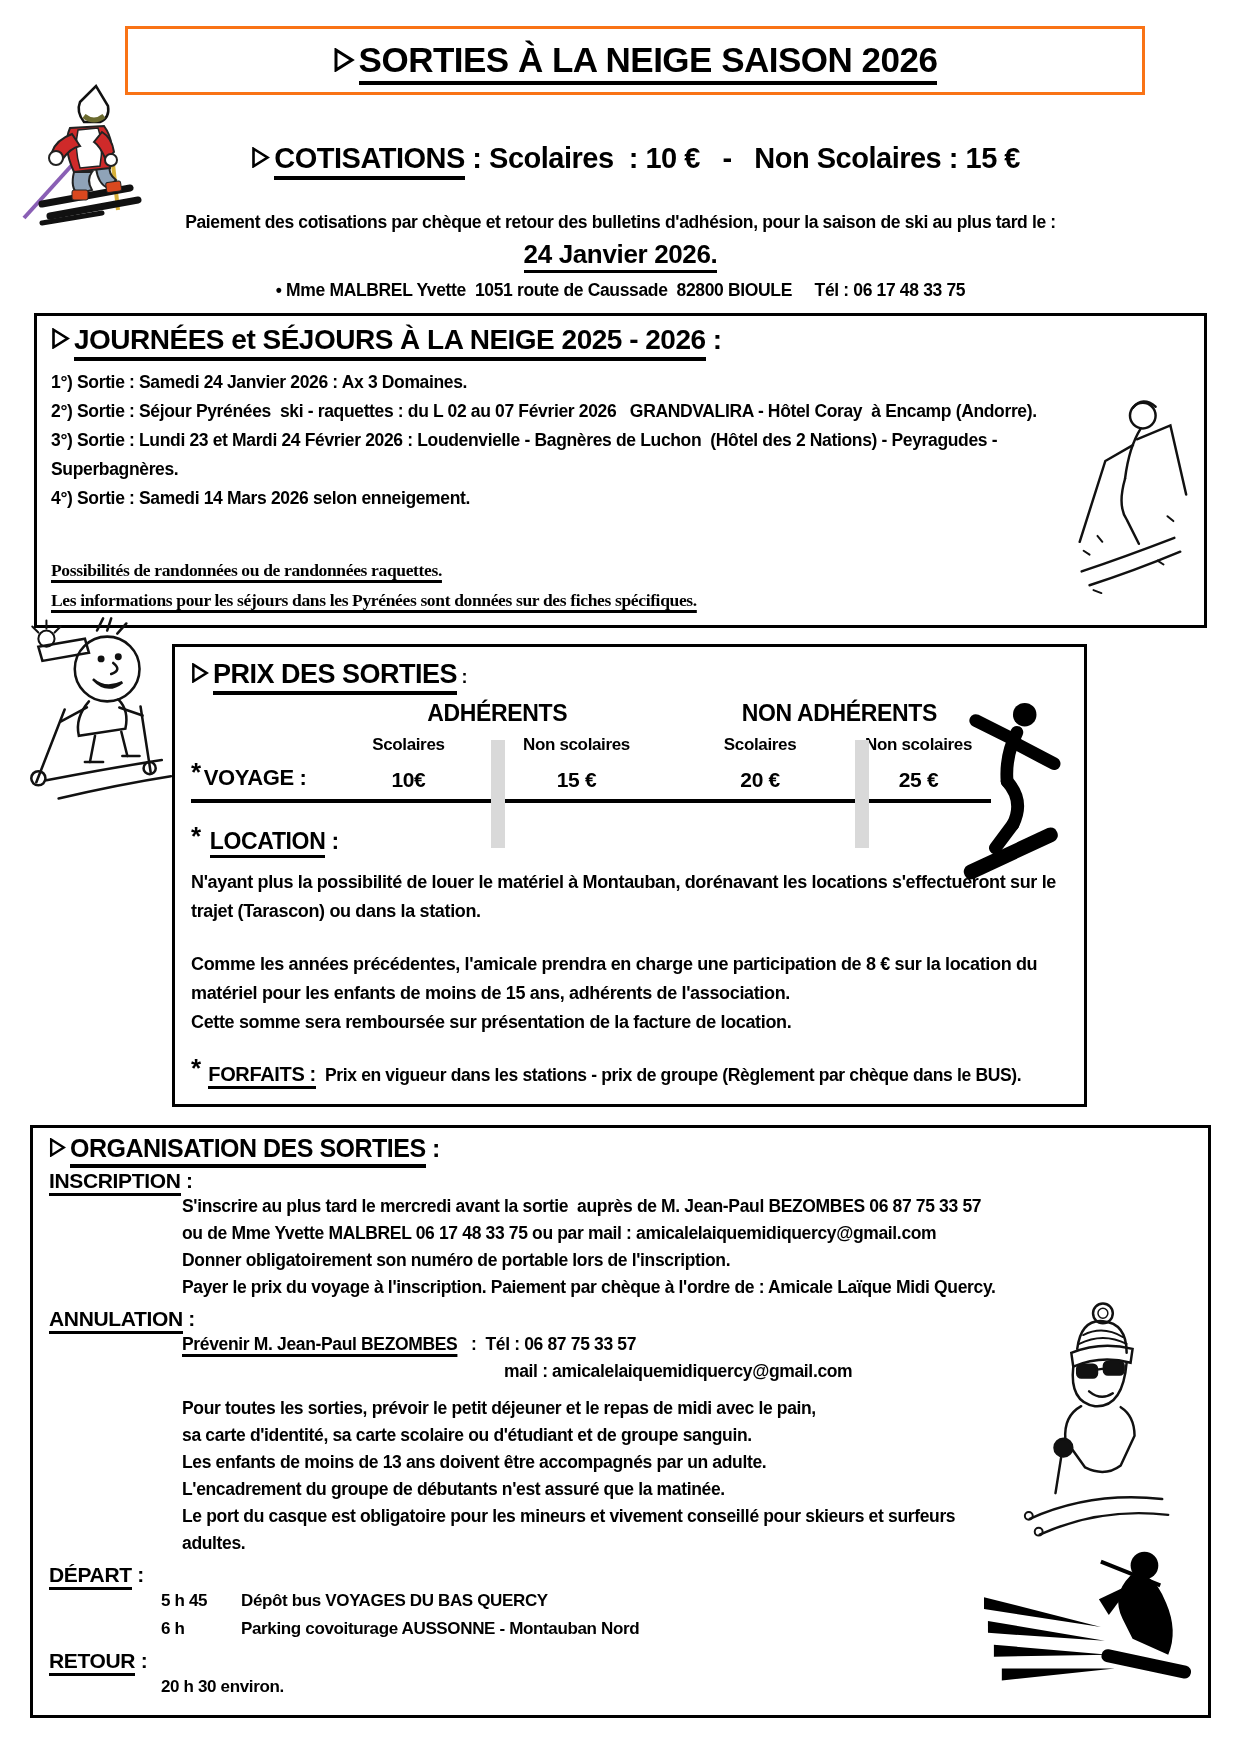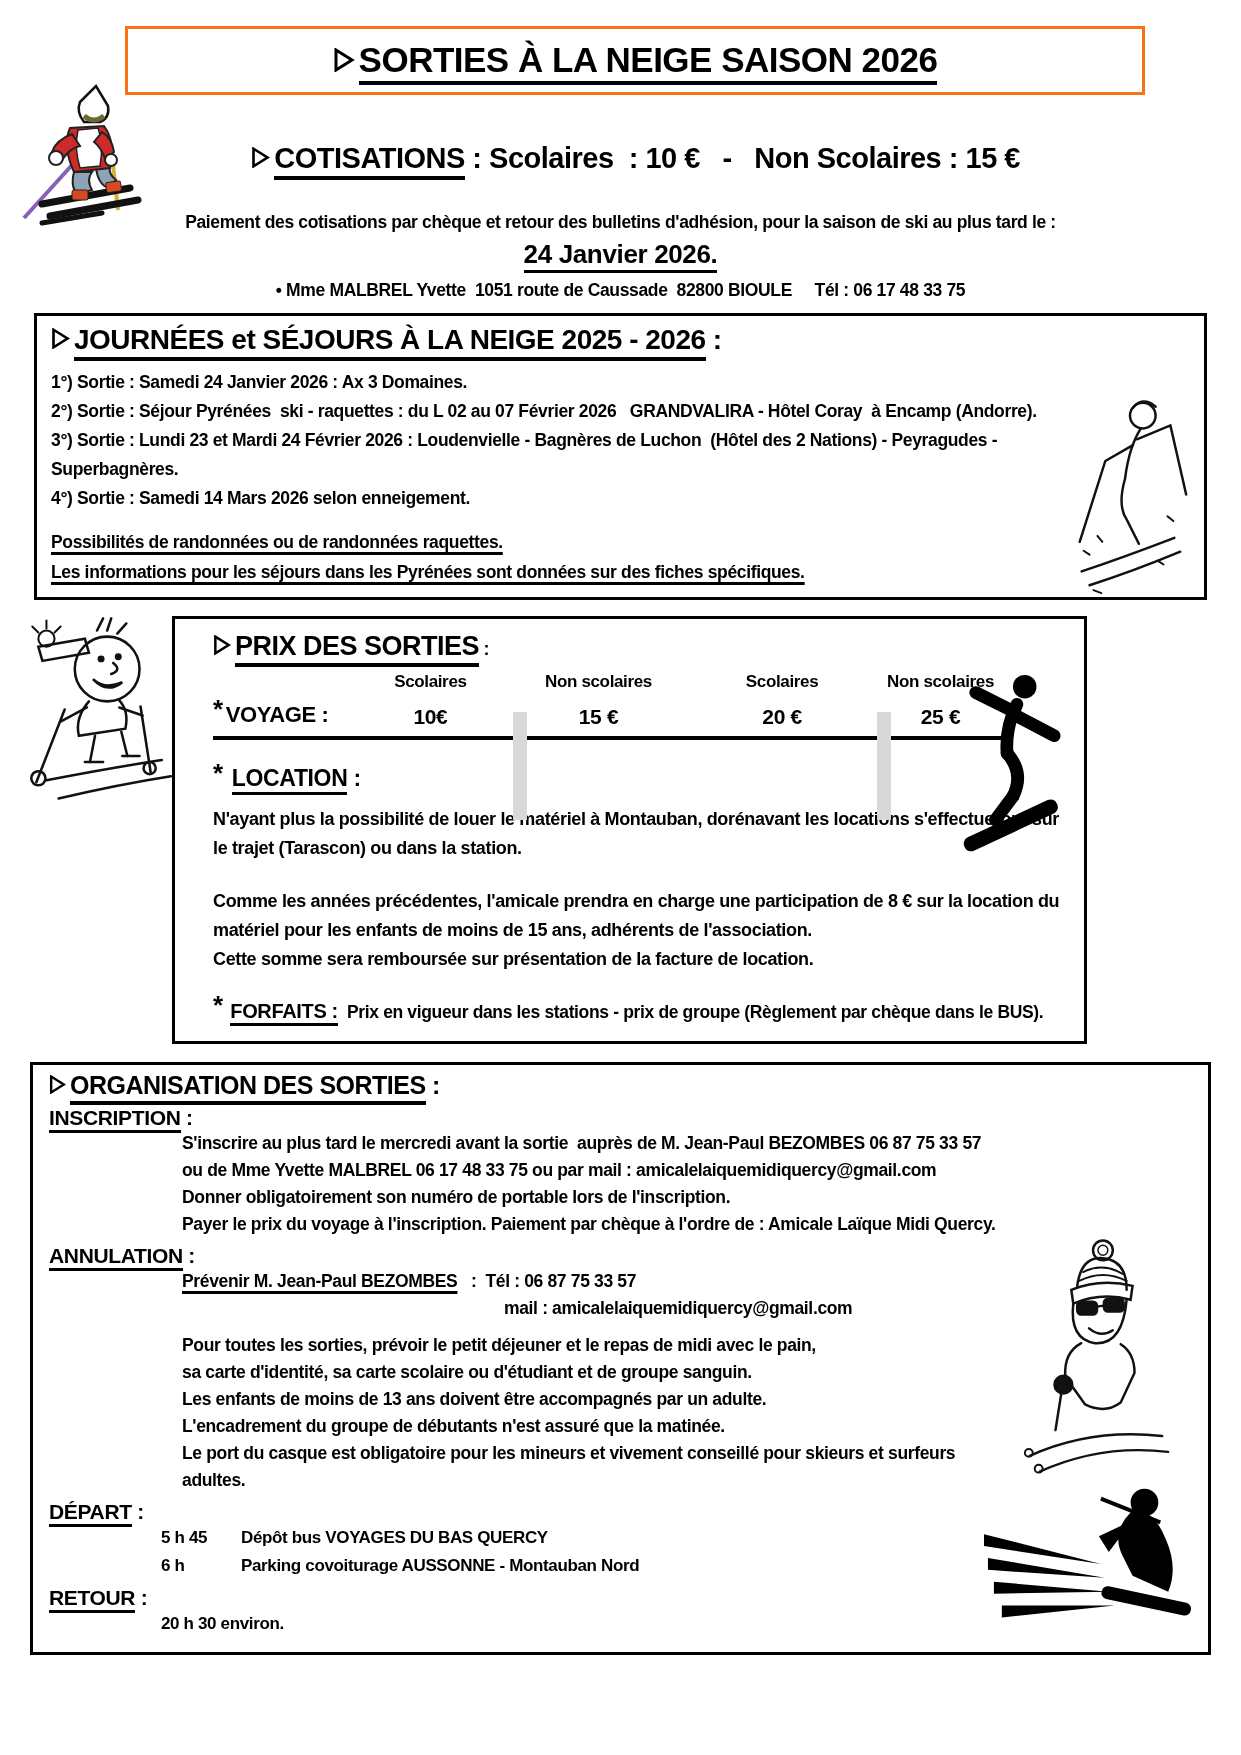--- a/index.html
+++ b/index.html
@@ -21,22 +21,22 @@
   .cotis-line{text-align:center; font-size:29px; margin-top:14px; letter-spacing:-0.5px;}
   .cotis-line .rest{letter-spacing:-0.5px;}
   .paiement-line{text-align:center; font-size:17.5px; margin-top:4px;}
   .deadline-line{text-align:center; font-size:26px; margin-top:6px;}
   .contact-line{text-align:center; font-size:17.5px; margin-top:10px;}
   
   .box{border:3px solid #000; position:relative; background:transparent;}
   .journees-box{margin:12px 34px 0 34px; padding:8px 32px 10px 14px;}
   .box-heading{font-size:28px; letter-spacing:-0.5px;}
   .journees-items{margin-top:12px; font-size:17.5px; line-height:29px; max-width:1030px;}
-  .journees-notes{margin-top:14px; font-size:17.5px; line-height:30px;}
-  .prix-box{margin:16px 154px 0 172px; padding:12px 20px 16px 38px;}
+  .journees-notes{margin-top:42px; font-size:17.5px; line-height:30px;font-family:Liberation Serif, serif;}
+  .prix-box{margin:16px 154px 0 172px; padding:12px 20px 16px 16px;}
   .prix-heading{font-size:27px; letter-spacing:-0.5px;}
   .colon-sm{font-size:18px;}
   
   .price-table{position:relative; margin-top:10px; width:800px;}
   .pt-row{display:flex; align-items:flex-end;}
   .pt-spacer{width:150px;}
   .pt-group1{width:334px; text-align:center; font-size:23px;}
   .pt-gap{width:30px;}
   .pt-group2{width:314px; text-align:center; font-size:23px;}
   .pt-sub{display:flex; margin-top:8px; font-size:17px;}
@@ -174,20 +174,26 @@
   <div class="box prix-box">
     <div class="prix-heading">
       <svg class="arrow" width="18" height="20" viewBox="0 0 20 24">
           <polygon points="2,2 18,12 2,22" fill="#fff" stroke="#000" stroke-width="3"></polygon>
         </svg><span class="u">PRIX DES SORTIES</span><span class="colon-sm"> :</span>
     </div>
 
     <div class="price-table">
       <div class="sep-bar b1"></div>
       <div class="sep-bar b2"></div>
+      <div class="pt-row">
+        <div class="pt-spacer"></div>
+        <div class="pt-group1">ADHÉRENTS</div>
+        <div class="pt-gap"></div>
+        <div class="pt-group2">NON ADHÉRENTS</div>
+      </div>
       <div class="pt-sub">
         <div class="pt-spacer"></div>
         <div class="pt-c1">Scolaires</div>
         <div class="pt-s"></div>
         <div class="pt-c2">Non scolaires</div>
         <div class="pt-gap"></div>
         <div class="pt-c3">Scolaires</div>
         <div class="pt-s"></div>
         <div class="pt-c4">Non scolaires</div>
       </div>

